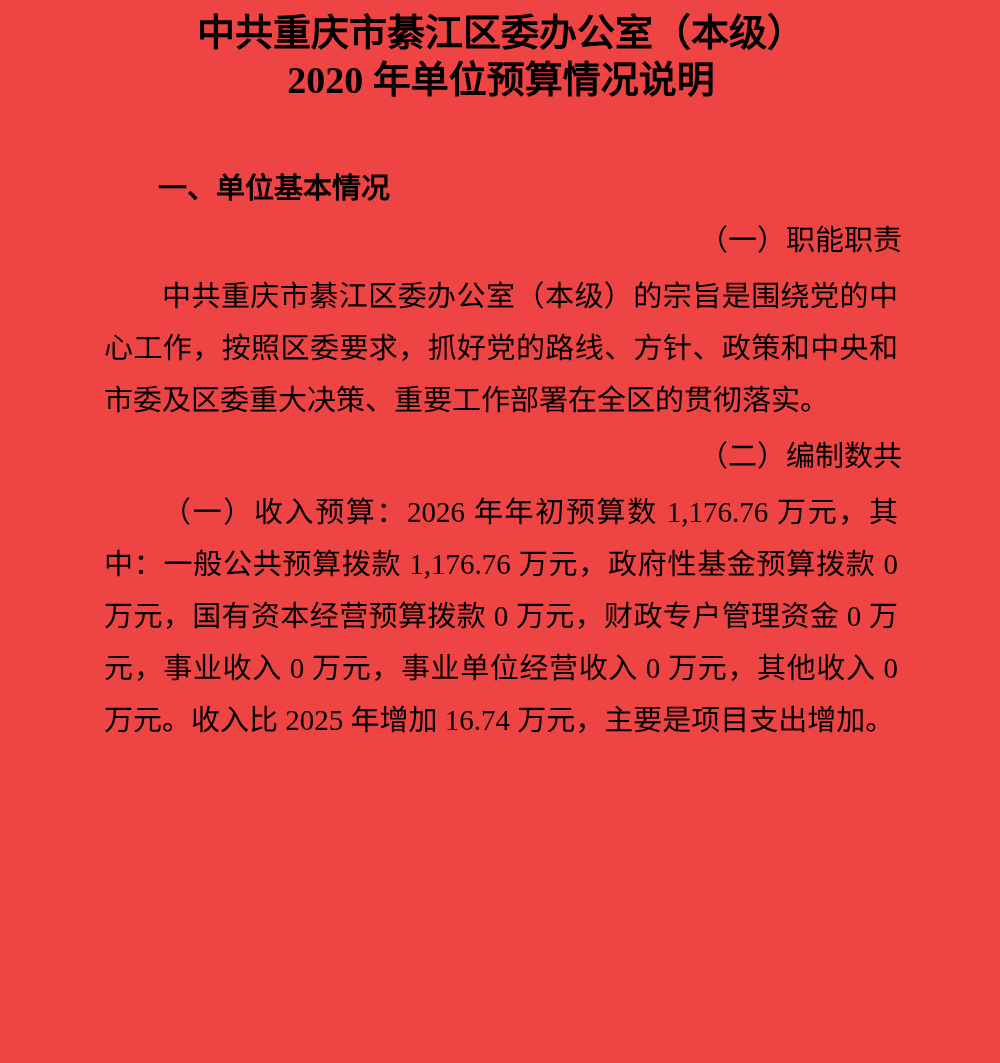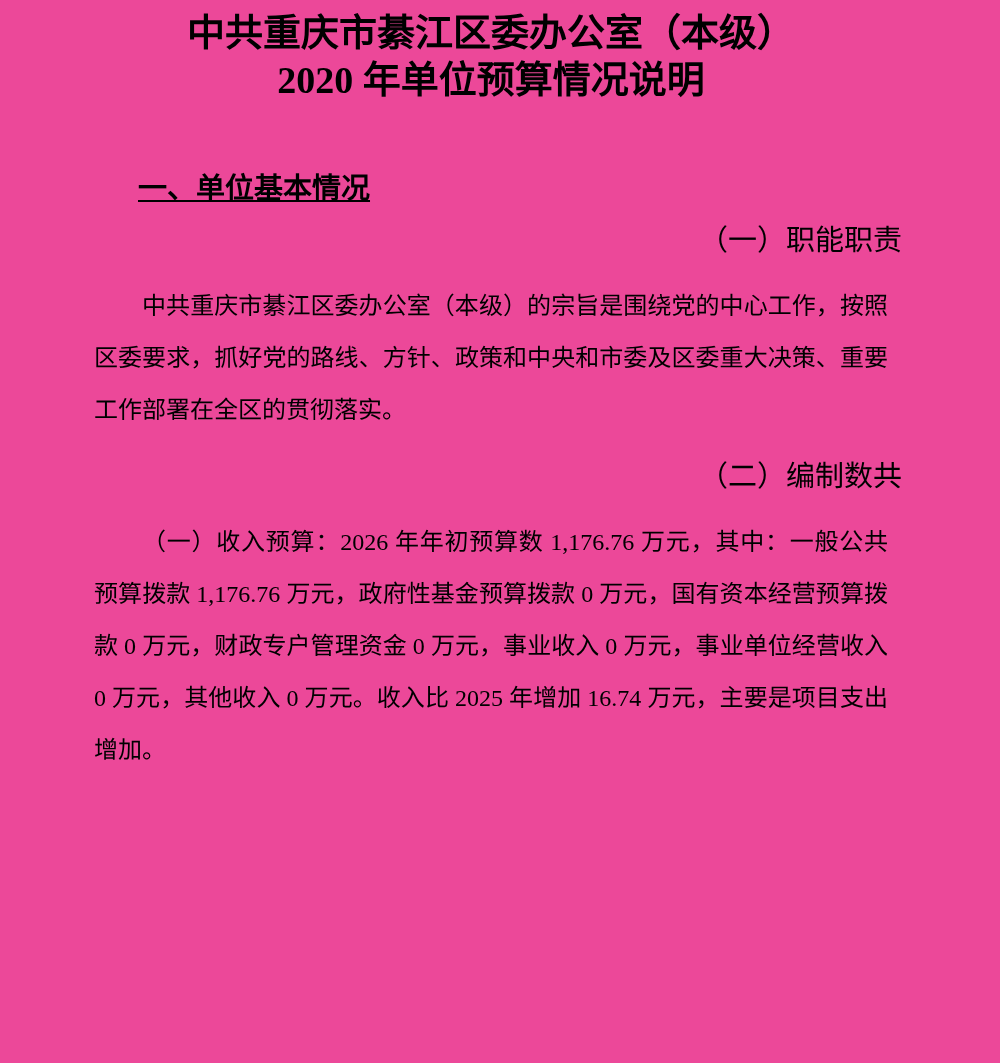--- a/index.html
+++ b/index.html
@@ -12,23 +12,23 @@
     width: 1000px;
     height: 1063px;
     overflow: hidden;
     color: #000000;
     font-family: "Liberation Serif", "DejaVu Serif", serif;
   }
   .page {
     box-sizing: border-box;
     width: 1000px;
     height: 1063px;
-    padding: 10px 98px 0 80px;
+    padding: 10px 98px 0 100px;
     overflow: hidden;
-    background: #ec4899;
+    background: #ef4444;
   }
   .doc-title {
     margin: 0;
     text-align: center;
     font-weight: bold;
     font-size: 38px;
     line-height: 47px;
     font-family: "Liberation Serif", "DejaVu Serif", serif;
   }
   .doc-title .title-line {
@@ -38,33 +38,32 @@
     margin: 0;
     font-family: "Liberation Sans", "DejaVu Sans", sans-serif;
     font-weight: bold;
     font-size: 29px;
     line-height: 52px;
     text-indent: 2em;
     text-align: left;
   }
   .section-heading.first {
     margin-top: 58px;
-    text-decoration: underline;
   }
   .subsection-heading {
     margin: 0;
     font-size: 29px;
     line-height: 52px;
     text-indent: 2em;
     font-weight: normal;
     text-align: right;
   }
   .body-paragraph {
-    margin: 14px;
-    font-size: 24px;
+    margin: 4px;
+    font-size: 29px;
     line-height: 52px;
     text-indent: 2em;
     text-align: justify;
     text-justify: inter-character;
     word-break: break-all;
     overflow-wrap: break-word;
   }
 </style>
 </head>
 <body>

